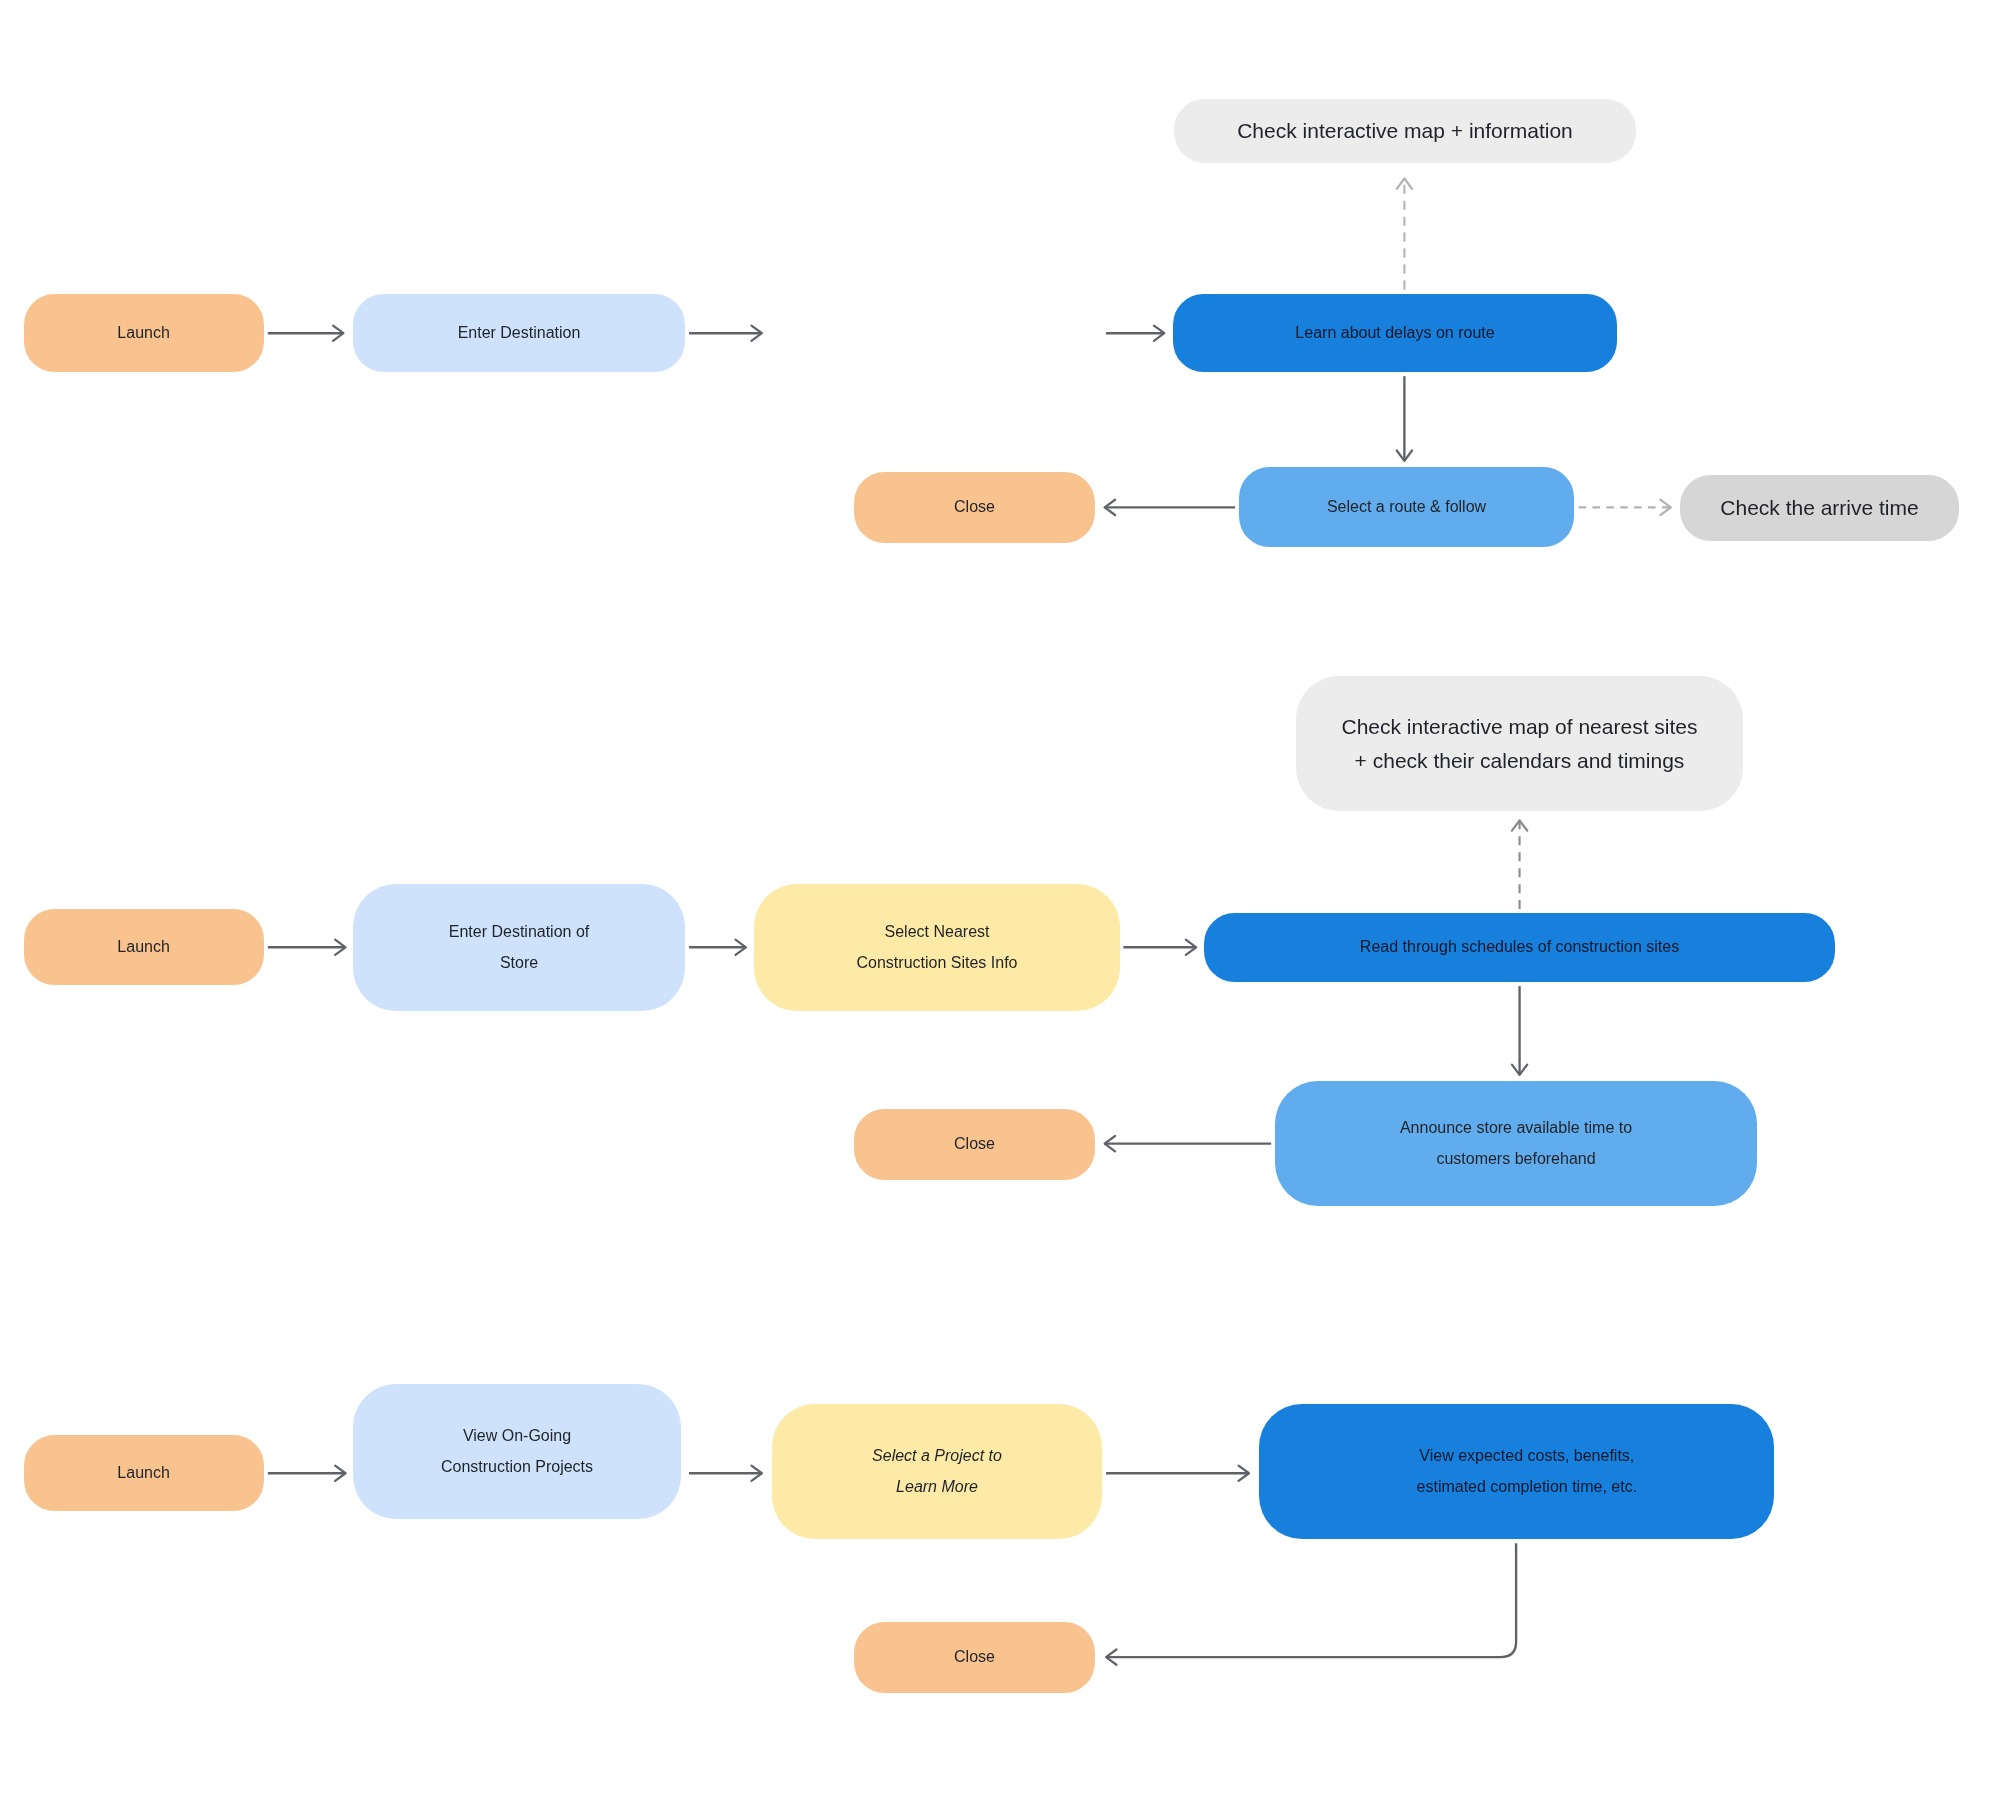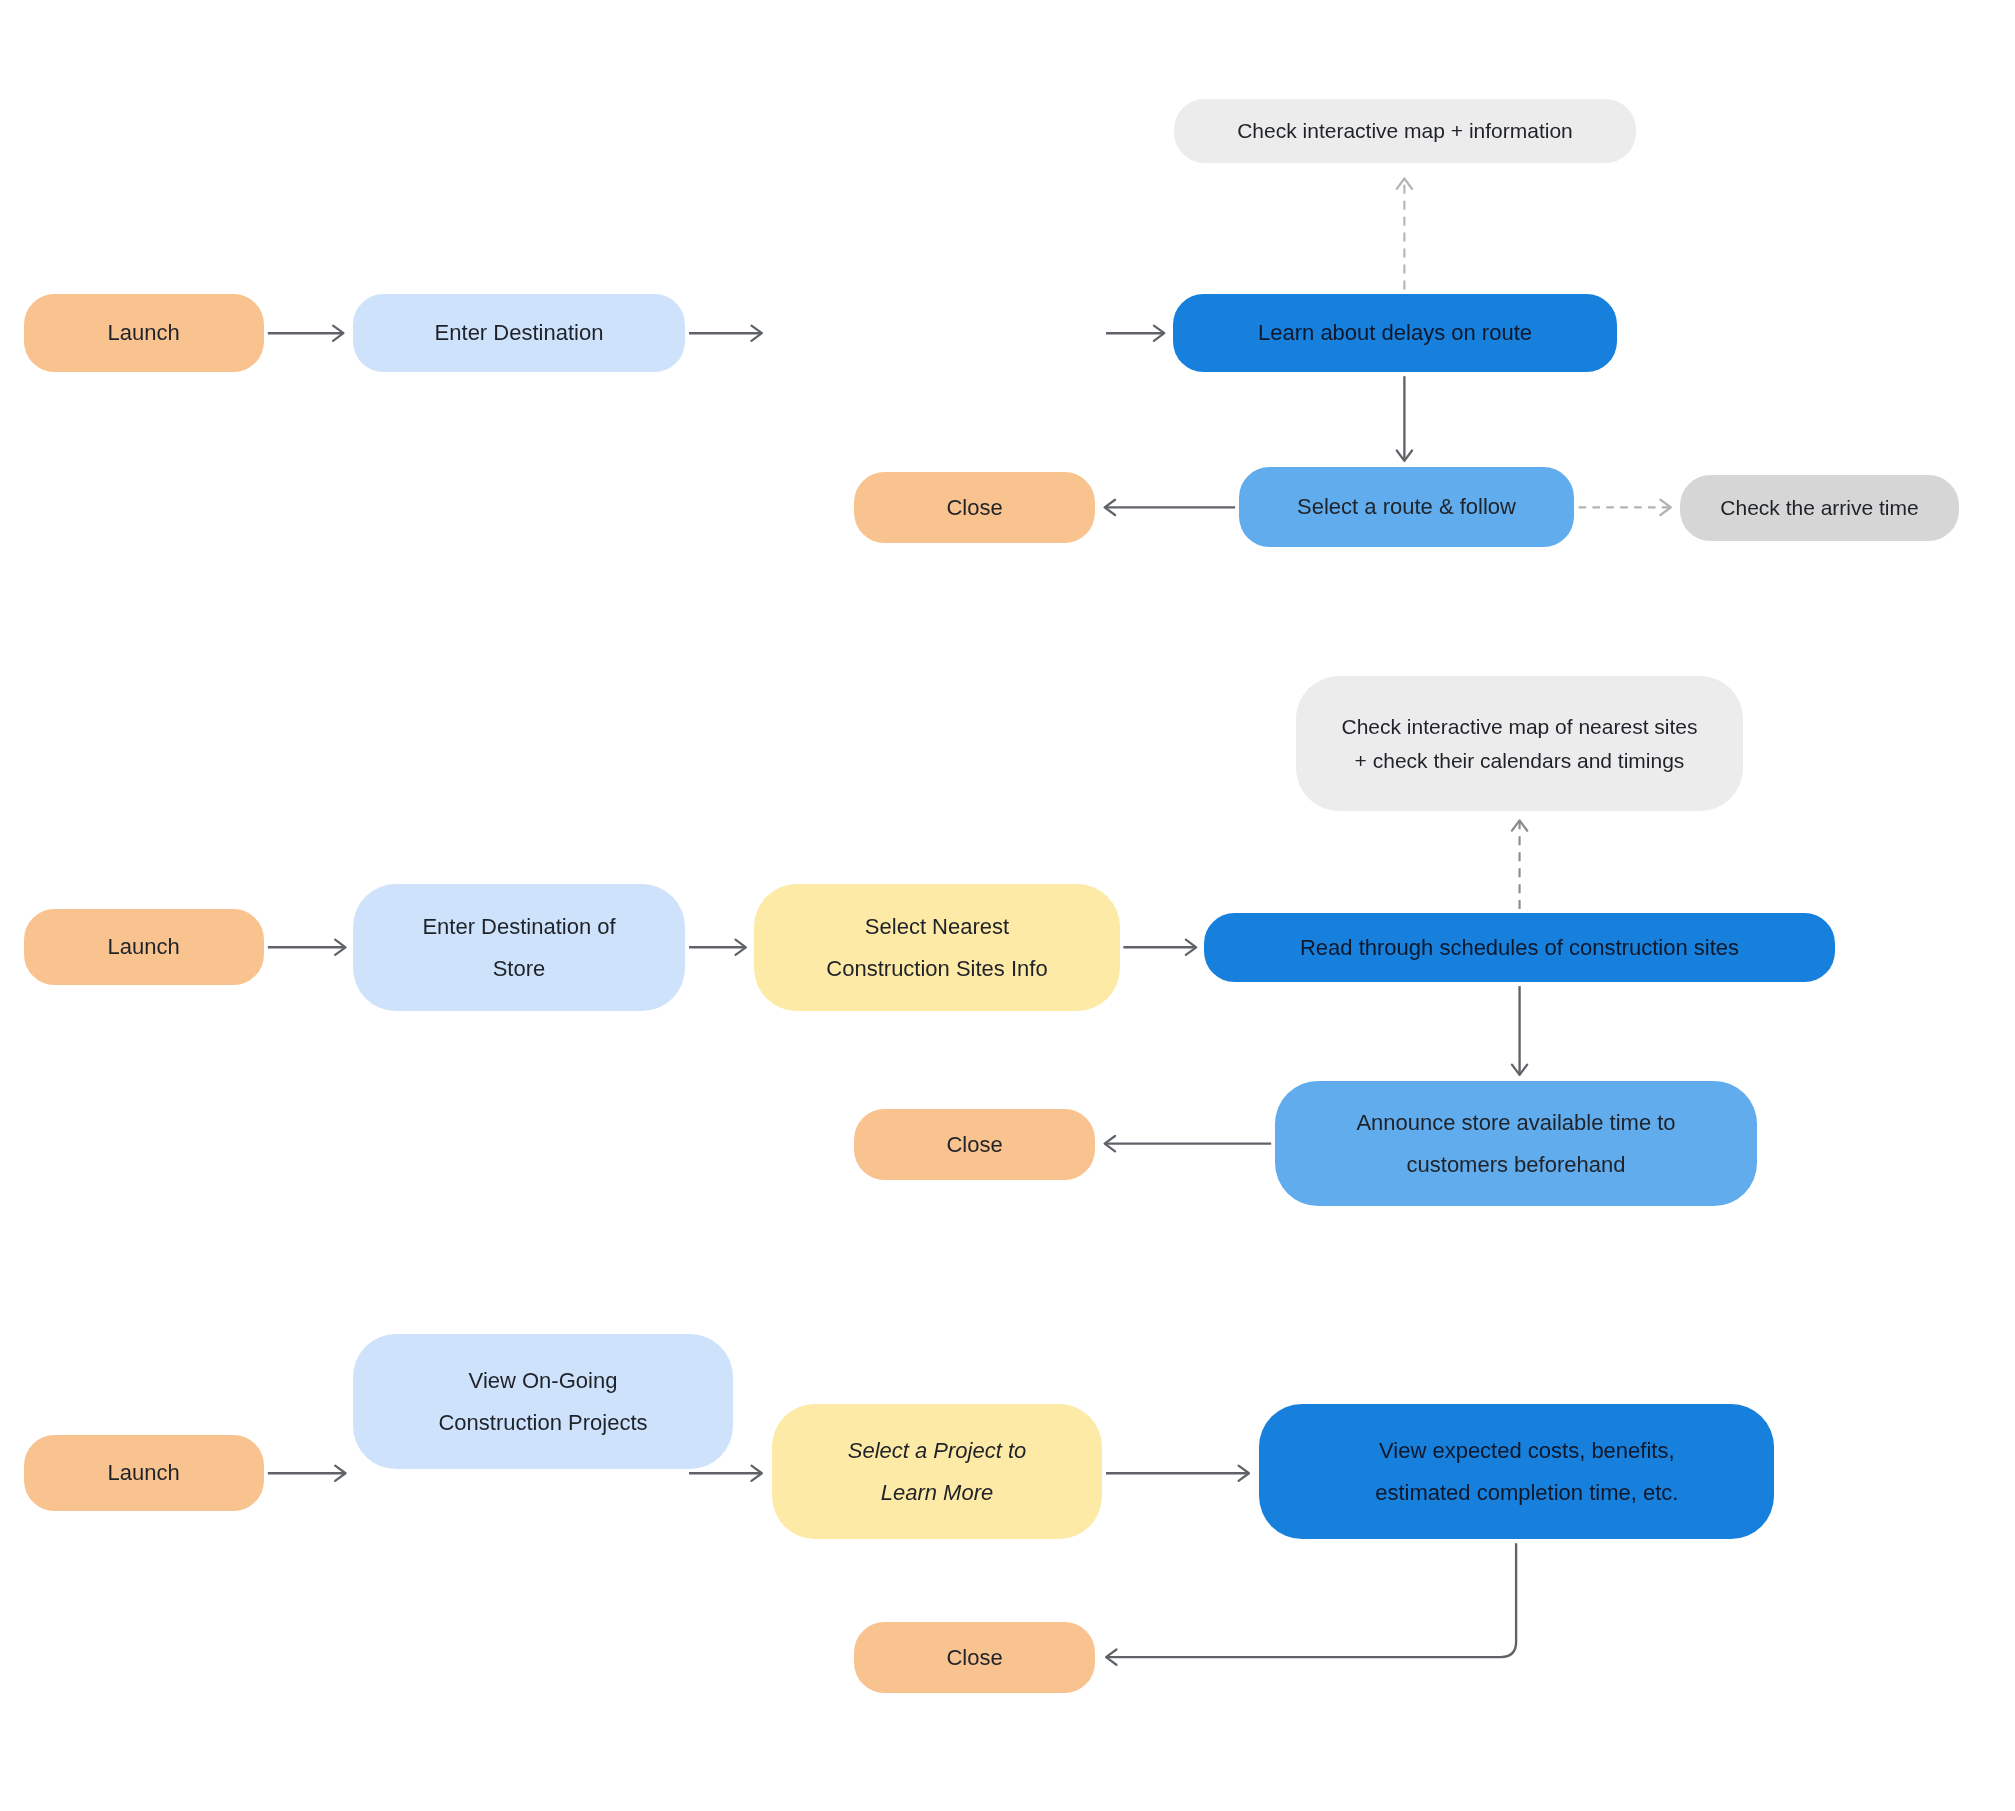--- a/index.html
+++ b/index.html
@@ -12,21 +12,21 @@
     color:var(--ink,#1f2228);
     overflow:hidden;
   }
   .wires{position:absolute;left:0;top:0;pointer-events:none;}
   .node{
     position:absolute;
     display:flex;
     align-items:center;
     justify-content:center;
     text-align:center;
-    font-size:22px;
+    font-size:16px;
     line-height:1.88;
     white-space:pre-line;
     padding:0 19.4px;
     box-sizing:border-box;
   }
   .r1{border-radius:30.5px;}
   .r2{border-radius:43px;}
   .orange{background:var(--orange,#f9c38f);}
   .lightblue{background:var(--light-blue,#cee3fb);}
   .yellow{background:var(--yellow,#fdeaa6);}
@@ -50,21 +50,21 @@
   #f2-launch   {left:23.6px;   top:909px; width:240px; height:76px;}
   #f2-enter    {left:353px;  top:884px; width:332px; height:127px;}
   #f2-check    {left:754px; top:884px; width:366px; height:127px;}
   #f2-read     {left:1204px; top:913px; width:631px; height:69px;}
   #f2-note     {left:1296px; top:676px;  width:447px; height:135px;}
   #f2-announce {left:1275px; top:1081px; width:482px; height:125px;}
   #f2-close    {left:854px; top:1109px; width:241px; height:71px;}
 
   
   #f3-launch {left:23.6px;   top:1435px; width:240px; height:76px;}
-  #f3-view   {left:353px;  top:1334px; width:380px; height:135px;}
+  #f3-view   {left:353px;  top:1384px; width:328px; height:135px;}
   #f3-select {left:772px; top:1404px; width:330px; height:135px;font-style:italic;}
   #f3-costs  {left:1259px; top:1404px; width:515px; height:135px;padding-left:40px;}
   #f3-close  {left:854px; top:1622px; width:241px; height:71px;}
 </style>
 </head>
 <body>
 
 <div class="canvas">
 
   <svg class="wires" width="2015" height="1812" viewBox="0 0 2904 2611">

